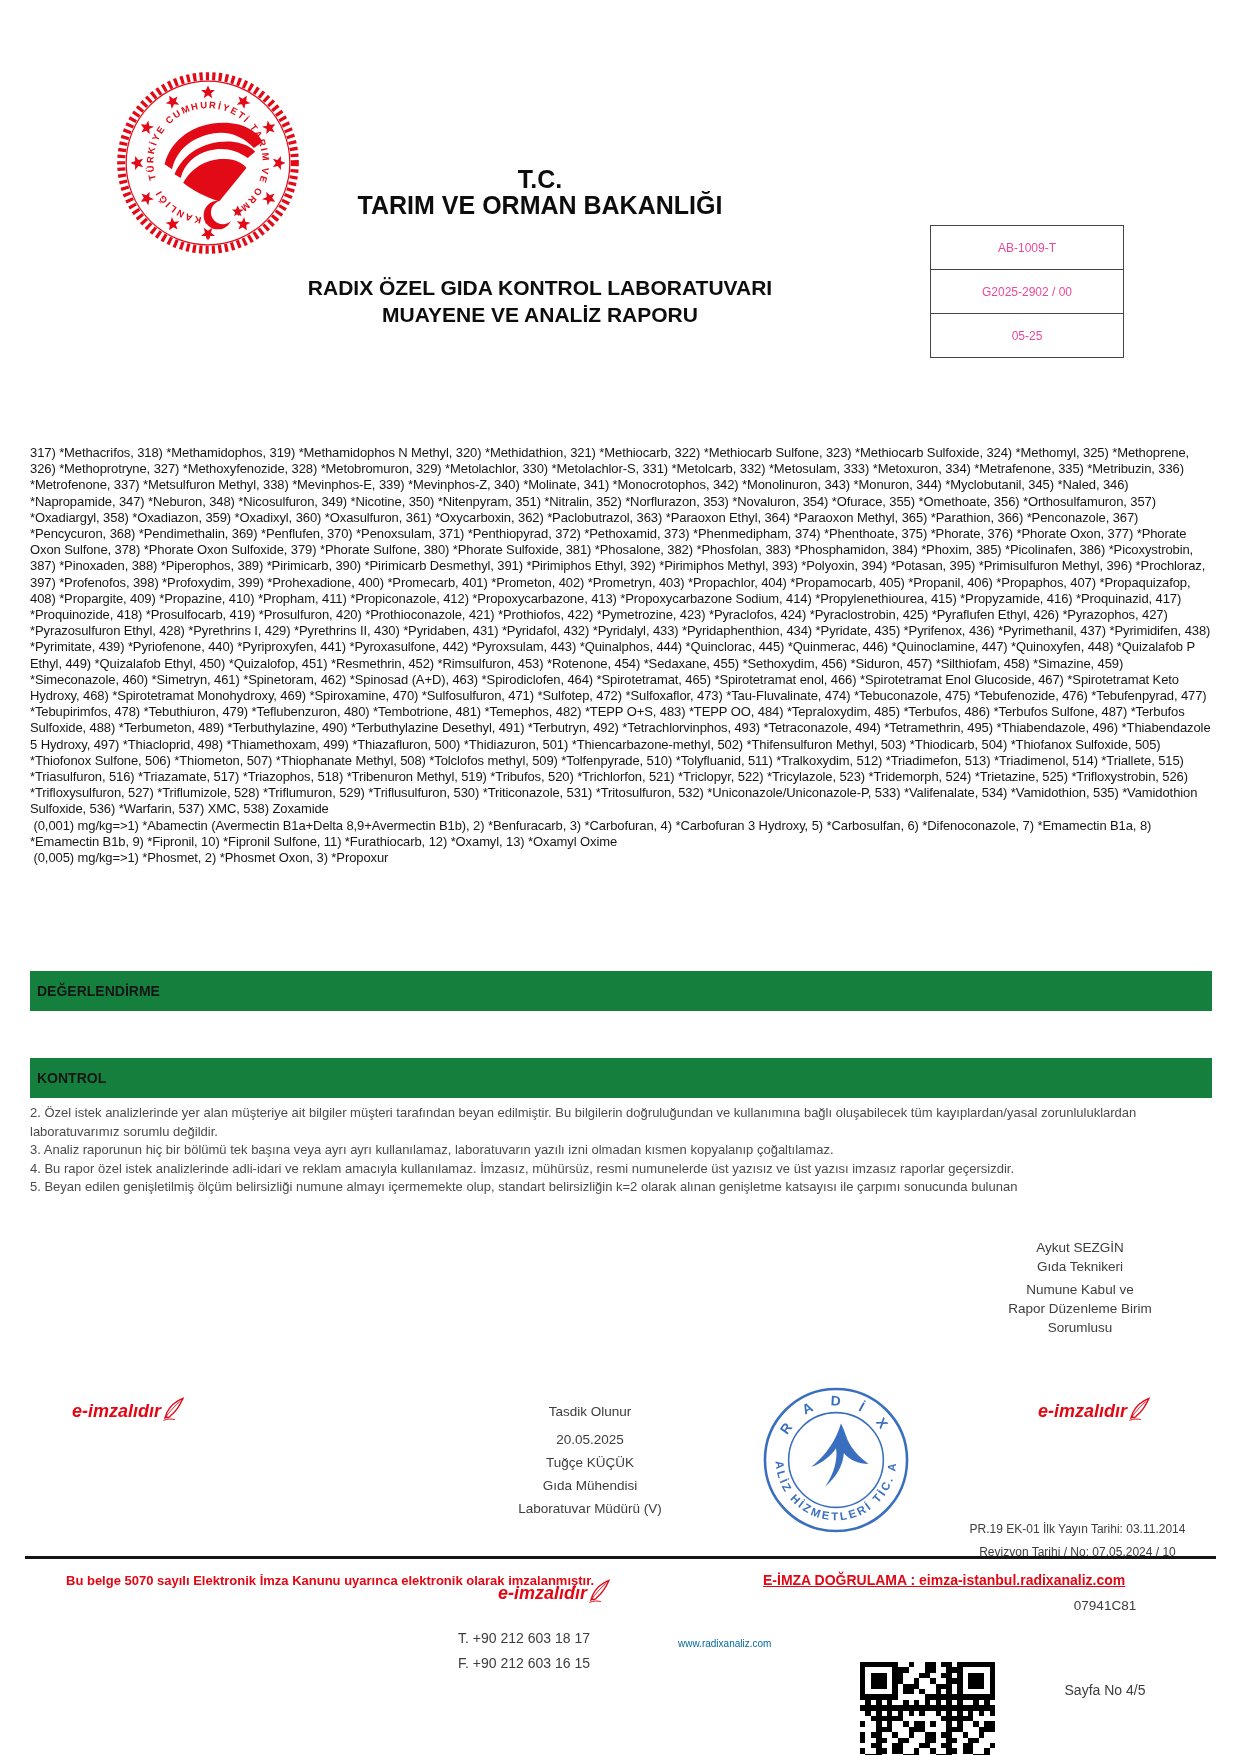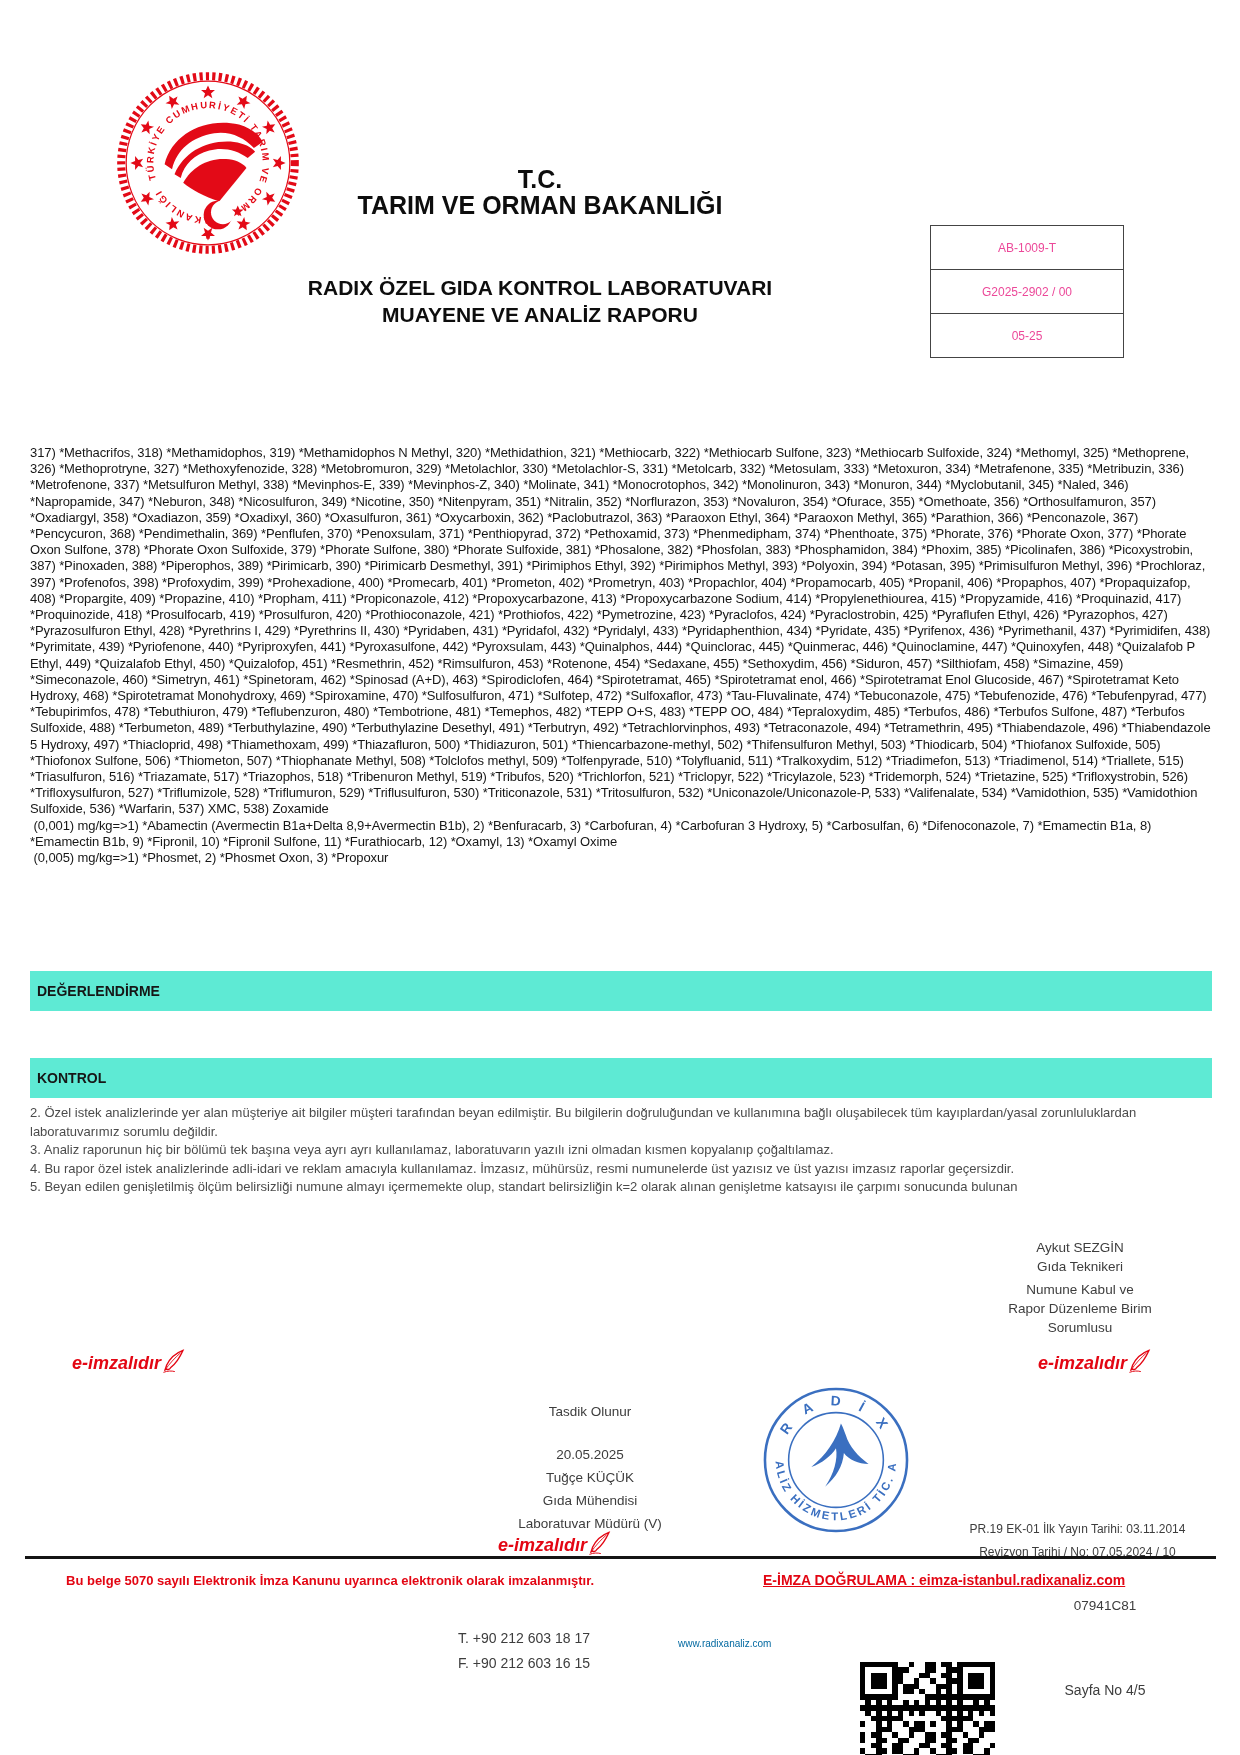--- a/index.html
+++ b/index.html
@@ -17,46 +17,46 @@
   .doc-box .cell{height:43px;display:flex;align-items:center;justify-content:center;
                  font-size:12px;color:#ec4899;border-bottom:1px solid #444;}
   .doc-box .cell:last-child{border-bottom:none;}
 
   
   .analytes{left:30px;top:445px;width:1185px;font-size:13px;line-height:16.2px;
             letter-spacing:-0.1px;color:#161616;}
   .analytes div{white-space:pre-wrap;}
 
   
-  .bar{left:30px;width:1182px;height:40px;background:#5eead4;display:flex;
+  .bar{left:30px;width:1182px;height:40px;background:#15803d;display:flex;
        align-items:center;padding-left:7px;box-sizing:border-box;
        font-weight:bold;font-size:14px;color:#161616;}
   .bar-degerlendirme{top:971px;}
   .bar-uyarilar{top:1058px;}
 
   
   .warnings{left:30px;top:1104px;width:1186px;font-size:13px;line-height:18.5px;color:#4b4b4b;}
   .warnings p{margin:0;}
 
   
   .sig{font-size:13.5px;line-height:19px;color:#3d3d3d;text-align:center;}
   .sig-left{left:30px;top:1238px;width:230px;}
   .sig-right{left:950px;top:1238px;width:260px;}
   .sig .role{margin-top:4px;}
 
   .esign{display:flex;align-items:center;color:#e30613;font-weight:bold;
-         font-style:italic;font-size:18px;}
+         font-style:italic;font-size:18px;margin-top:48px;}
   .esign-left{left:72px;top:1346px;}
   .esign-right{left:1038px;top:1346px;}
   .esign-center{left:498px;top:1528px;}
 
   
   .approval{left:450px;top:1400px;width:280px;text-align:center;font-size:13.5px;
             line-height:23px;color:#3d3d3d;}
-  .approval .t1{margin-bottom:20px;}
+  .approval .t1{margin-bottom:5px;}
 
   
   .stamp{left:762px;top:1386px;width:148px;height:148px;}
 
   
   .doc-control{left:935px;top:1518px;width:285px;text-align:center;font-size:12px;
                line-height:23px;color:#3d3d3d;}
 
   .divider{left:25px;top:1556px;width:1191px;height:3px;background:#141414;}
 

